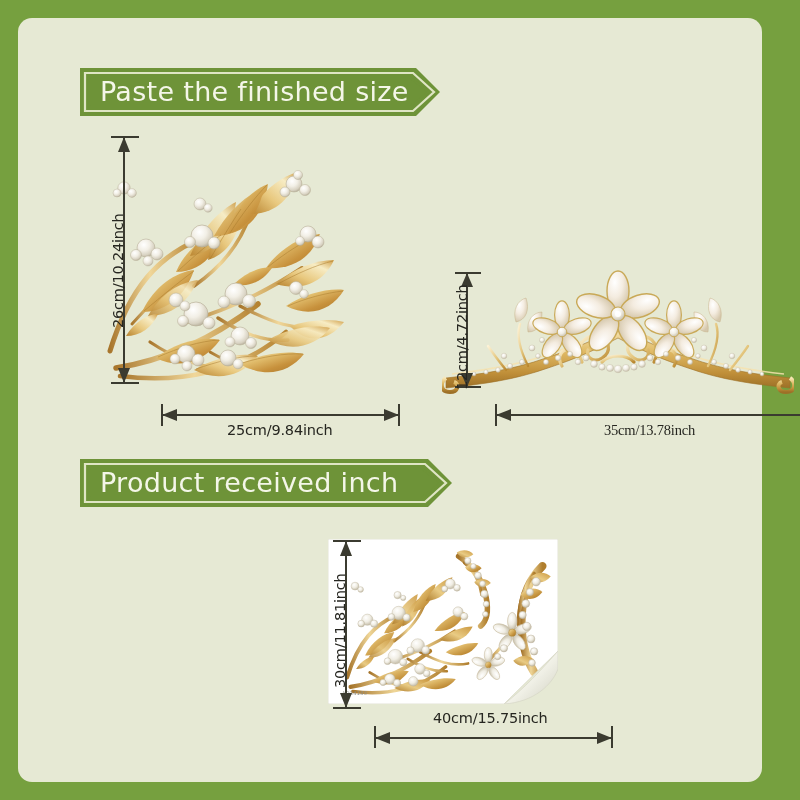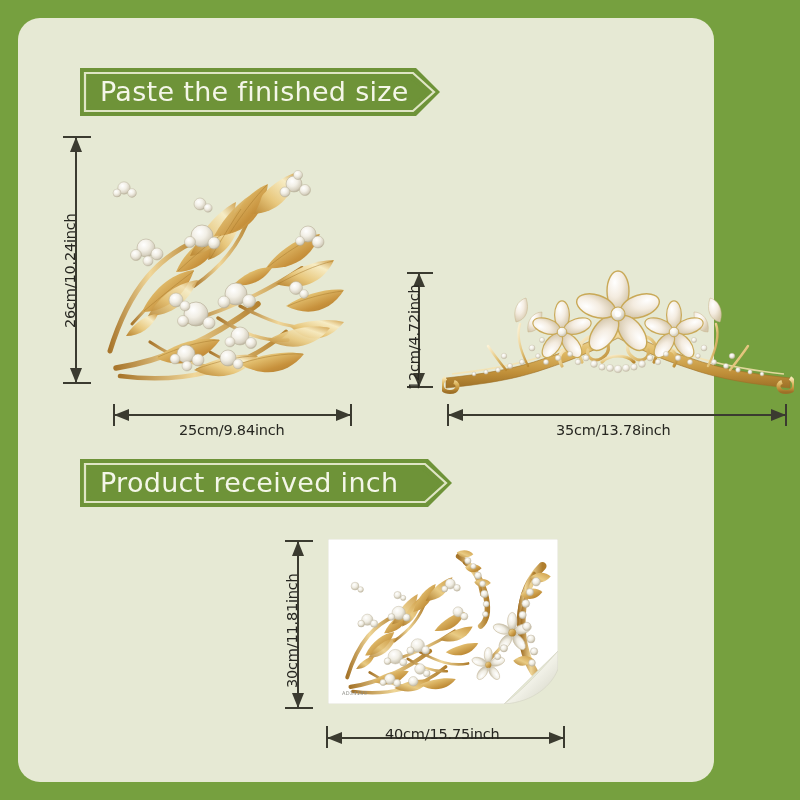--- a/index.html
+++ b/index.html
@@ -17,21 +17,22 @@
     background: #76a03f;
     overflow: hidden;
   }
   #panel {
     position: absolute;
     left: 18px;
     top: 18px;
     width: 696px;
     height: 764px;
     background: #e6e9d4;
-    border-radius: 22px;
+    border-radius: 14px;
+    padding-left: 48px;
   }
 
   
   .banner {
     position: absolute;
     height: 48px;
   }
   .banner .bshape {
     position: absolute;
     inset: 0;
@@ -416,21 +417,21 @@
     <div class="dim-h">
       <div class="dimline" style="left:429px; top:386px; width:1.6px; height:22px;"></div>
       <div class="dimline" style="left:767px; top:386px; width:1.6px; height:22px;"></div>
       <div class="dimline" style="left:431px; top:396px; width:336px; height:1.6px;"></div>
       <svg style="position:absolute; left:430px; top:390px;" width="16" height="14">
         <polygon points="0,7 15,13 15,1" fill="#3b3b30"></polygon>
       </svg>
       <svg style="position:absolute; left:752px; top:390px;" width="16" height="14">
         <polygon points="16,7 1,13 1,1" fill="#3b3b30"></polygon>
       </svg>
-      <div class="dim-label" style="left:538px; top:404px;">35cm/13.78inch</div>
+      <div class="dim-label" style="left:538px; top:404px;font-family:Liberation Serif, serif;">35cm/13.78inch</div>
     </div>
 
     <div class="banner" id="banner2">
       <svg class="bshape" viewBox="0 0 372 48" preserveAspectRatio="none">
         <polygon points="0,0 348,0 372,24 348,48 0,48" fill="#6e9338"></polygon>
         <polygon points="5,5 345,5 366,24 345,43 5,43" fill="none" stroke="#dfe5c4" stroke-width="2.2"></polygon>
         <polygon points="9.5,9.5 342,9.5 360.5,24 342,38.5 9.5,38.5" fill="none" stroke="#6e9338" stroke-width="2"></polygon>
       </svg>
       <div class="blabel">Product received inch</div>
     </div>
@@ -625,17 +626,17 @@
     <div class="dim-h">
       <div class="dimline" style="left:308px; top:708px; width:1.6px; height:22px;"></div>
       <div class="dimline" style="left:545px; top:708px; width:1.6px; height:22px;"></div>
       <div class="dimline" style="left:310px; top:719px; width:235px; height:1.6px;"></div>
       <svg style="position:absolute; left:309px; top:713px;" width="16" height="14">
         <polygon points="0,7 15,13 15,1" fill="#3b3b30"></polygon>
       </svg>
       <svg style="position:absolute; left:530px; top:713px;" width="16" height="14">
         <polygon points="16,7 1,13 1,1" fill="#3b3b30"></polygon>
       </svg>
-      <div class="dim-label" style="left:367px; top:708px;">40cm/15.75inch</div>
+      <div class="dim-label" style="left:367px; top:692px;">40cm/15.75inch</div>
     </div>
 
   </div>
 </div>
 
 </body></html>

